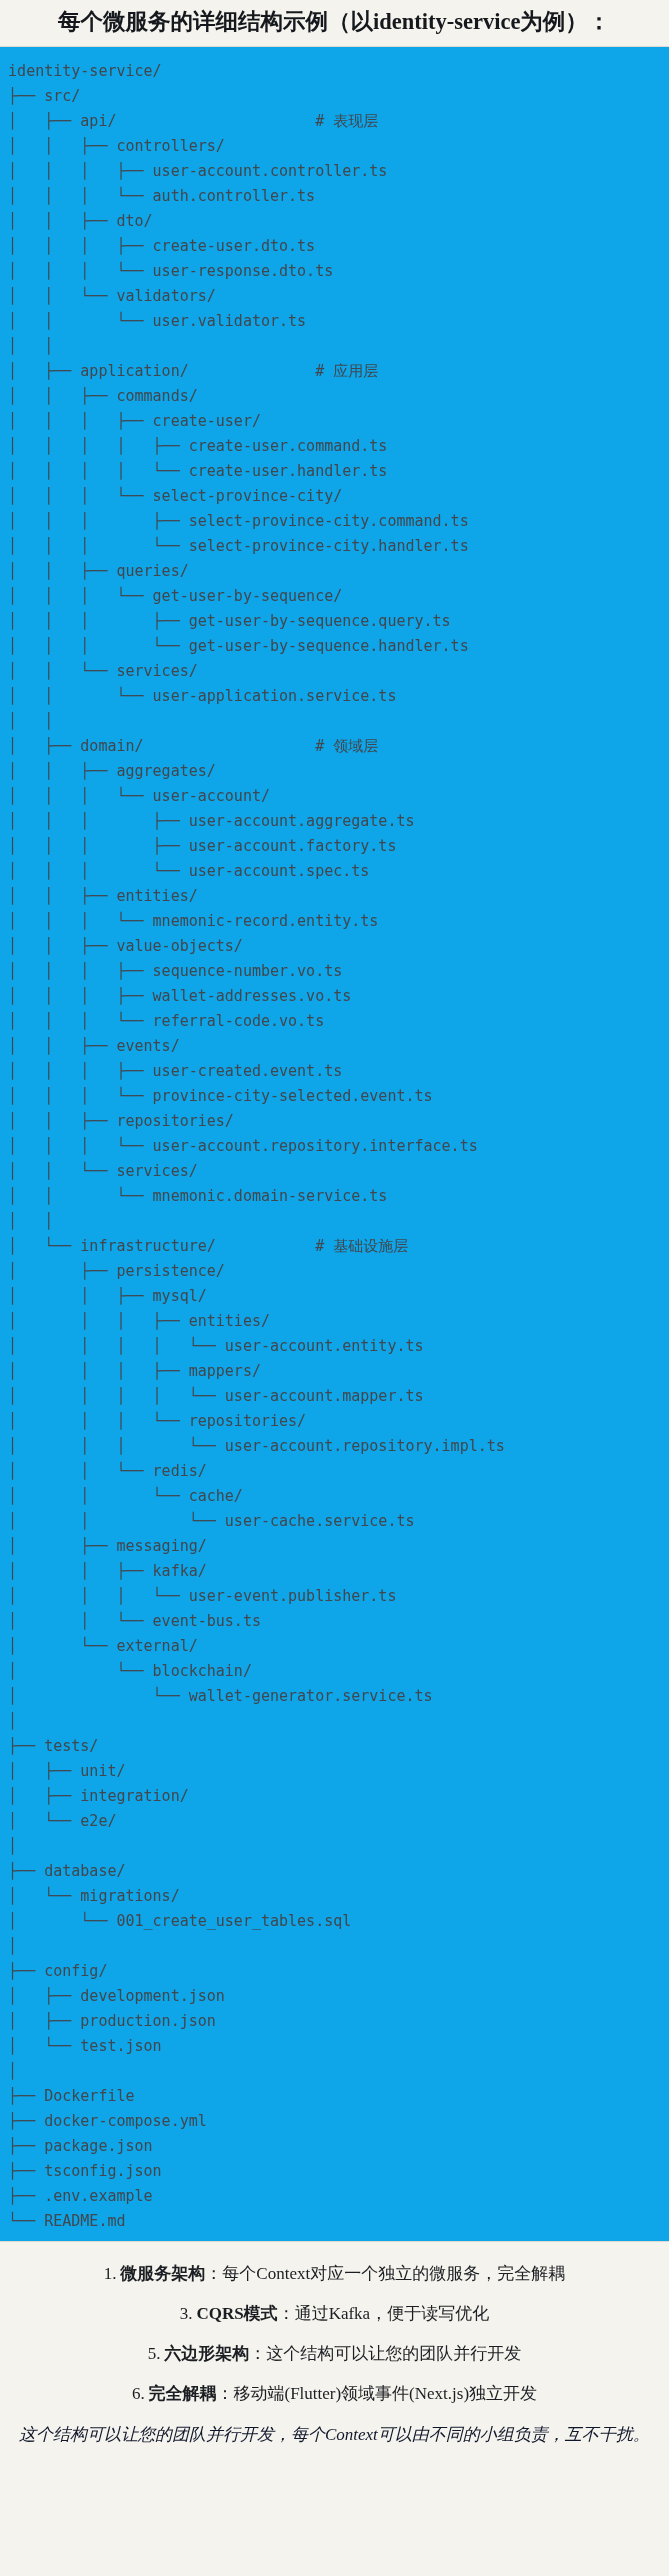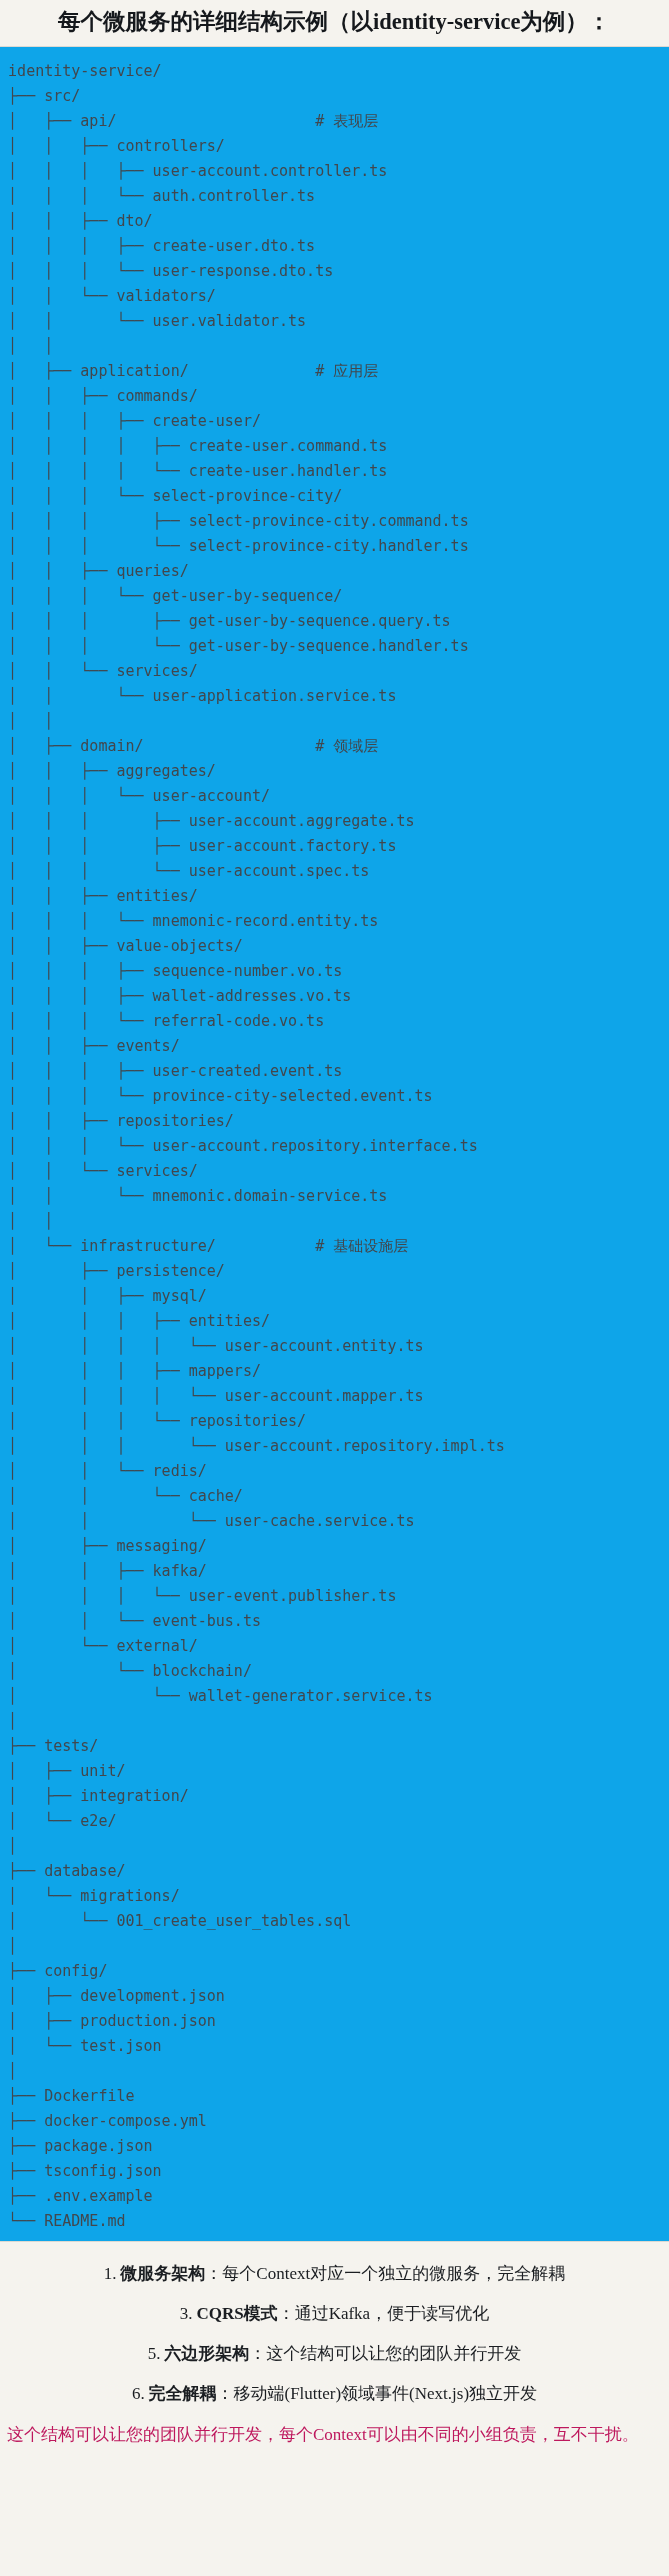--- a/index.html
+++ b/index.html
@@ -52,25 +52,26 @@
   }
   .note-item {
     font-size: 17px;
     line-height: 17.5px;
     margin: 0 0 22.5px 0;
     color: #1b1e22;
   }
   .note-item .note-label { font-weight: bold; }
   .note-item .note-number { margin-right: 3.8px; }
   .footer-note {
-    margin: 24px 0 0 0;
+    margin: 24px 0 0 12px;
     padding: 0 0.6px;
     font-size: 17px;
     line-height: 17.5px;
-    color: #be185d;
+    color: #0f172a;
+    font-style: italic;
   }
 </style>
 </head>
 <body>
 
 <div>
 
   <h1 class="page-title">每个微服务的详细结构示例（以identity-service为例）：</h1>
 
   <div class="codebox">

